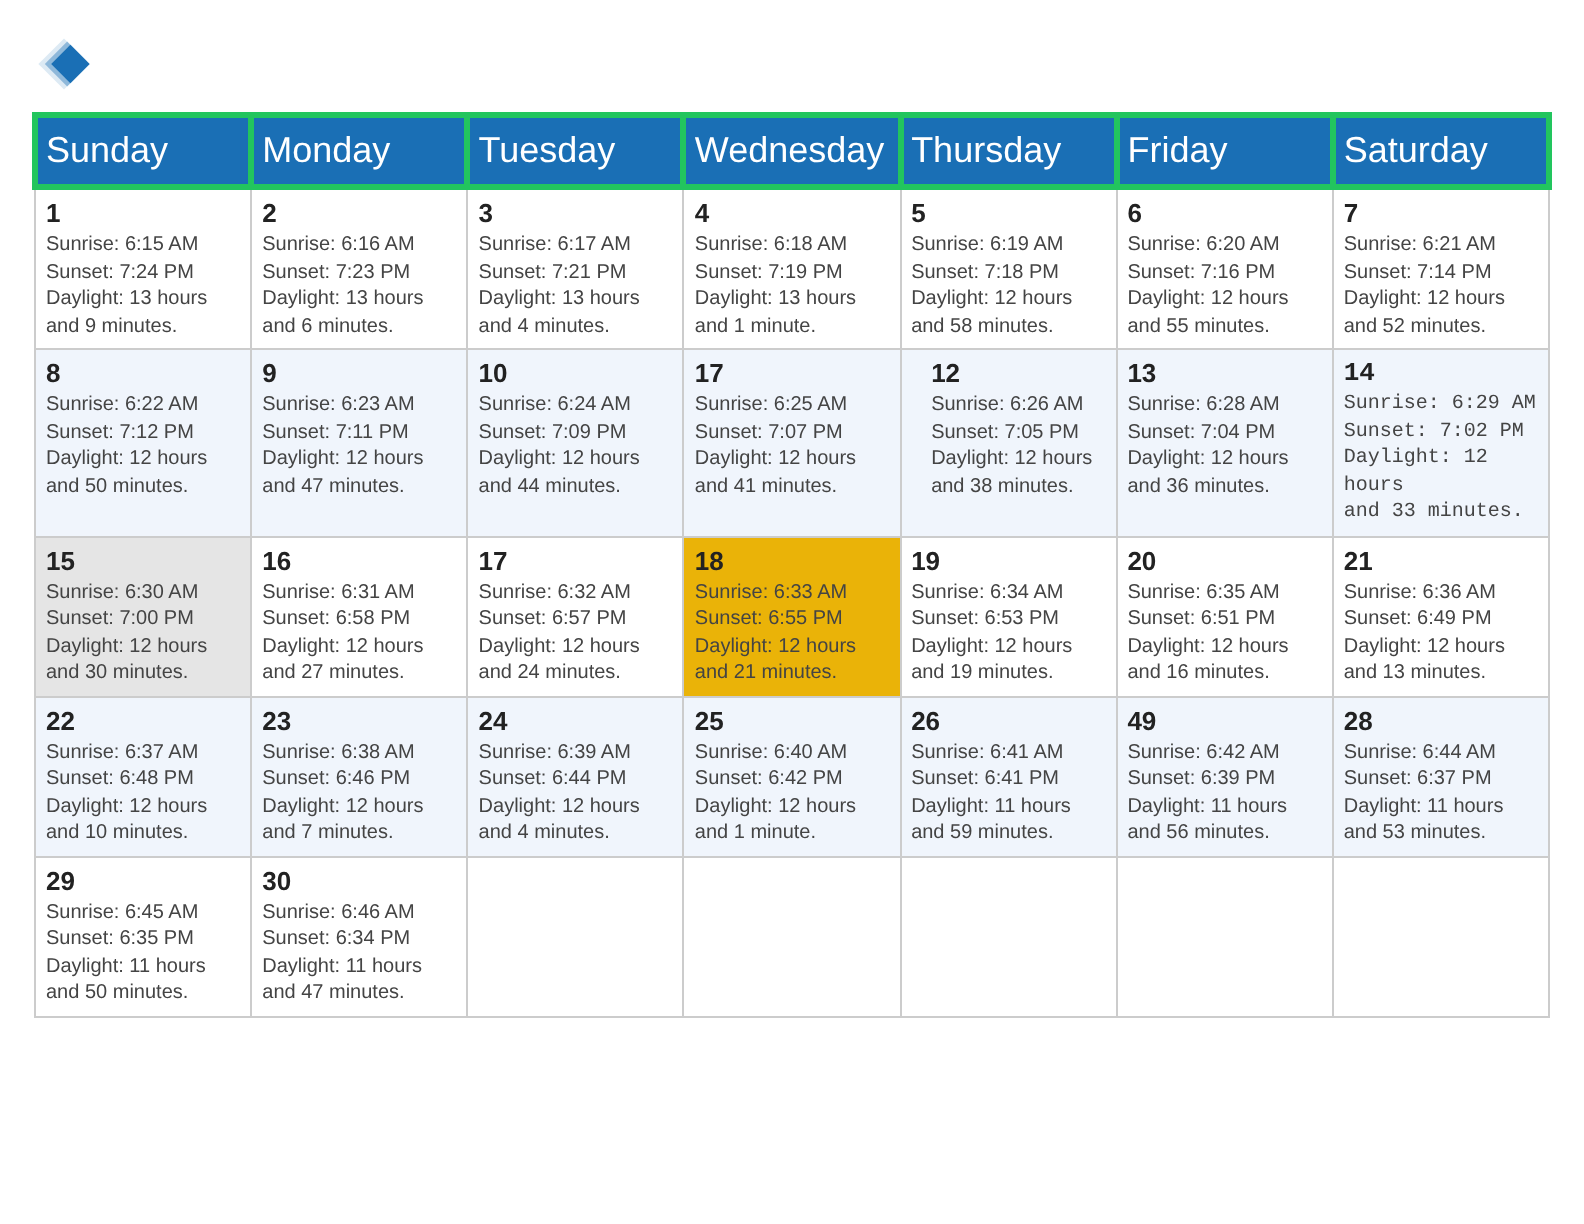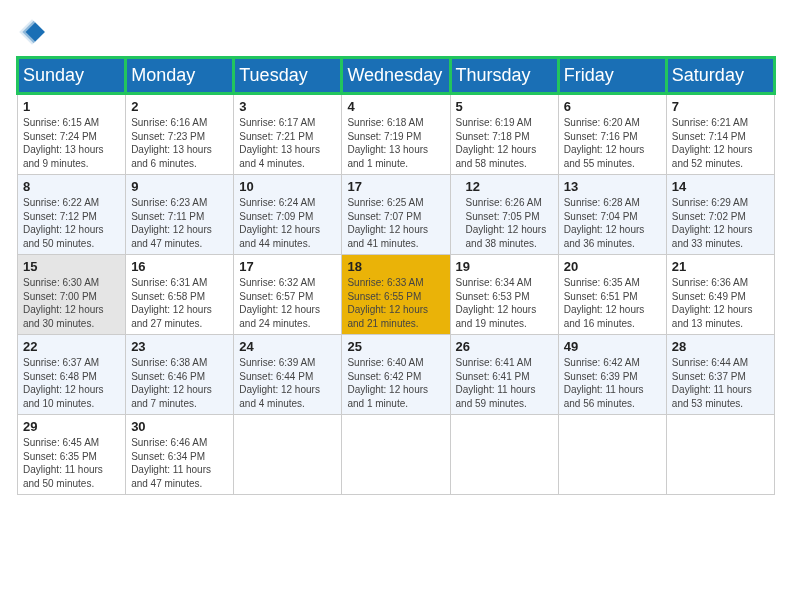--- a/index.html
+++ b/index.html
@@ -167,21 +167,21 @@
           <div class="day-info">Sunrise: 6:25 AM<br>Sunset: 7:07 PM<br>Daylight: 12 hours<br>and 41 minutes.</div>
         </td>
         <td style="background: rgb(240, 245, 252); padding-left: 15px;">
           <span class="day-num">12</span>
           <div class="day-info">Sunrise: 6:26 AM<br>Sunset: 7:05 PM<br>Daylight: 12 hours<br>and 38 minutes.</div>
         </td>
         <td style="background: rgb(240, 245, 252);">
           <span class="day-num">13</span>
           <div class="day-info">Sunrise: 6:28 AM<br>Sunset: 7:04 PM<br>Daylight: 12 hours<br>and 36 minutes.</div>
         </td>
-        <td style="background: rgb(240, 245, 252);">
+        <td style="background: rgb(240, 245, 252); font-family: Liberation Mono, monospace;">
           <span class="day-num">14</span>
           <div class="day-info">Sunrise: 6:29 AM<br>Sunset: 7:02 PM<br>Daylight: 12 hours<br>and 33 minutes.</div>
         </td>
       </tr>
       <tr>
         <td style="background: #e5e5e5;">
           <span class="day-num">15</span>
           <div class="day-info">Sunrise: 6:30 AM<br>Sunset: 7:00 PM<br>Daylight: 12 hours<br>and 30 minutes.</div>
         </td>
         <td style="background: rgb(255, 255, 255);">

